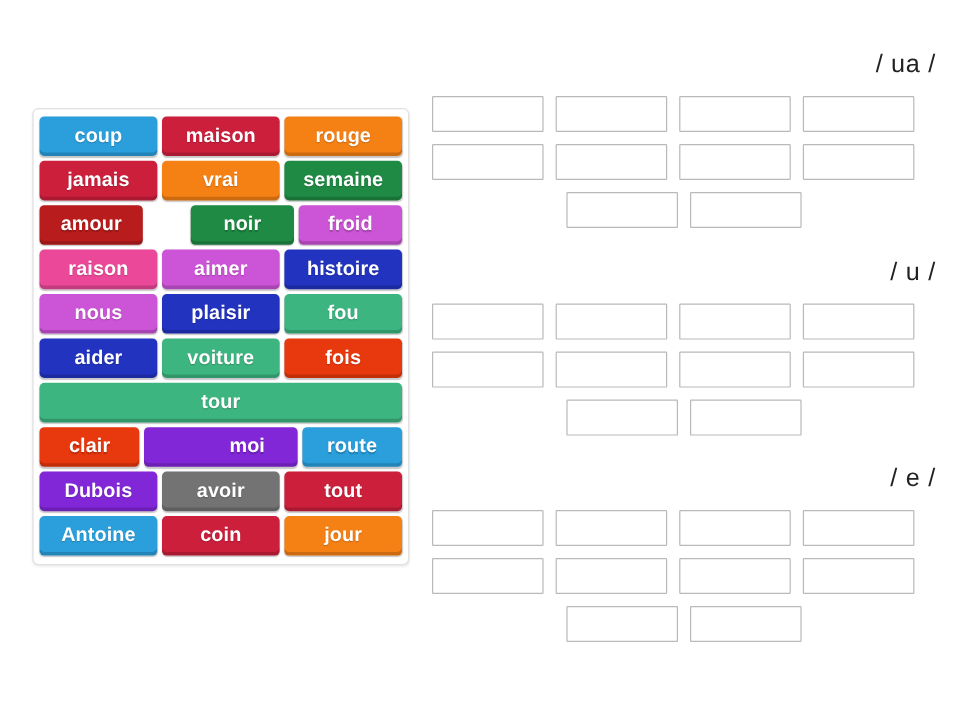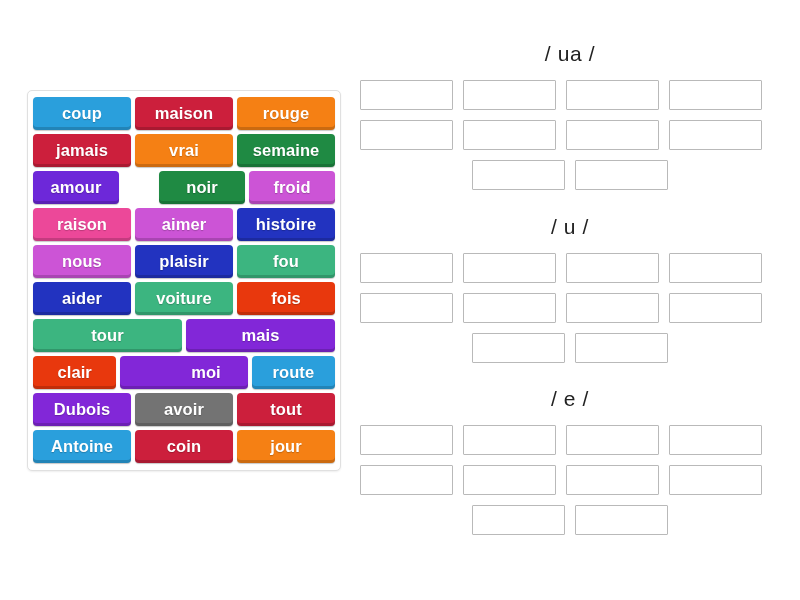--- a/index.html
+++ b/index.html
@@ -64,21 +64,21 @@
   .zone {
     position: absolute;
     left: 360px;
     width: 420px;
   }
   #zone-0 { top: 42px; }
   #zone-1 { top: 215px; }
   #zone-2 { top: 387px; }
 
   .zone-title {
-    text-align: center;
+    text-align: right;
     font-size: 21px;
     color: #222222;
     font-weight: normal;
     margin: 0 0 14px 0;
     letter-spacing: 0.6px;
   }
 
   .slot-row {
     display: flex;
     gap: 10px;
@@ -106,42 +106,41 @@
         <div class="tile" style="background: rgb(42, 159, 220);">coup</div>
         <div class="tile" style="background: rgb(204, 31, 60);">maison</div>
         <div class="tile" style="background: rgb(245, 128, 20);">rouge</div>
       </div>
       <div class="tile-row">
         <div class="tile" style="background: rgb(204, 31, 60);">jamais</div>
         <div class="tile" style="background: rgb(245, 128, 20);">vrai</div>
         <div class="tile" style="background: rgb(31, 138, 67);">semaine</div>
       </div>
       <div class="tile-row">
-        <div class="tile" style="background: #6d28d9;">amour</div>
+        <div class="tile" style="background: #b91c1c;">amour</div>
         <div class="tile" style="background: rgb(31, 138, 67); margin-left: 36px;">noir</div>
         <div class="tile" style="background: rgb(204, 84, 214);">froid</div>
       </div>
       <div class="tile-row">
         <div class="tile" style="background: #ec4899;">raison</div>
         <div class="tile" style="background: rgb(204, 84, 214);">aimer</div>
         <div class="tile" style="background: rgb(34, 51, 192);">histoire</div>
       </div>
       <div class="tile-row">
         <div class="tile" style="background: rgb(204, 84, 214);">nous</div>
         <div class="tile" style="background: rgb(34, 51, 192);">plaisir</div>
         <div class="tile" style="background: rgb(60, 181, 128);">fou</div>
       </div>
       <div class="tile-row">
         <div class="tile" style="background: rgb(34, 51, 192);">aider</div>
         <div class="tile" style="background: rgb(60, 181, 128);">voiture</div>
         <div class="tile" style="background: rgb(232, 56, 13);">fois</div>
       </div>
       <div class="tile-row">
         <div class="tile" style="background: rgb(60, 181, 128);">tour</div>
-        <div class="tile" style="background: rgb(130, 39, 216);">mais</div>
       </div>
       <div class="tile-row">
         <div class="tile" style="background: rgb(232, 56, 13);">clair</div>
         <div class="tile" style="background: rgb(130, 39, 216); padding-left: 44px;">moi</div>
         <div class="tile" style="background: rgb(42, 159, 220);">route</div>
       </div>
       <div class="tile-row">
         <div class="tile" style="background: rgb(130, 39, 216);">Dubois</div>
         <div class="tile" style="background: #737373;">avoir</div>
         <div class="tile" style="background: rgb(204, 31, 60);">tout</div>

